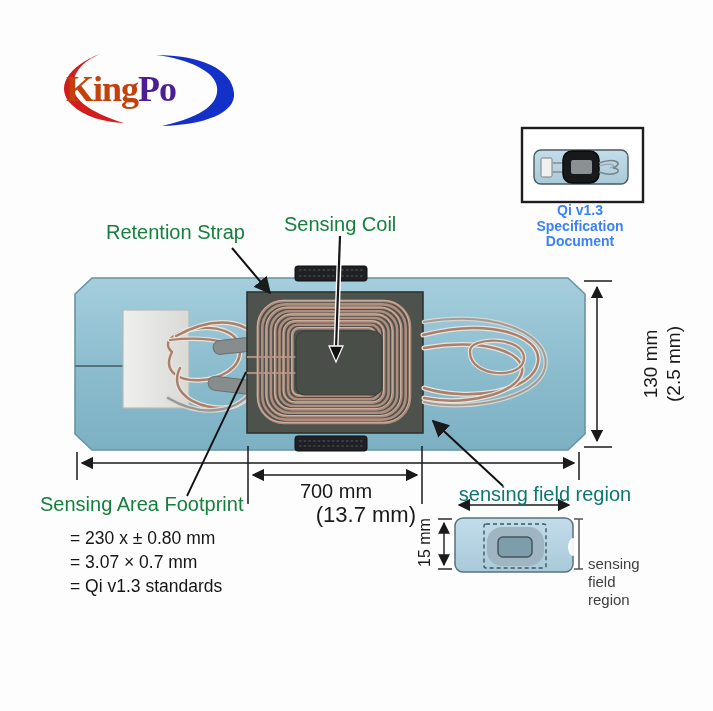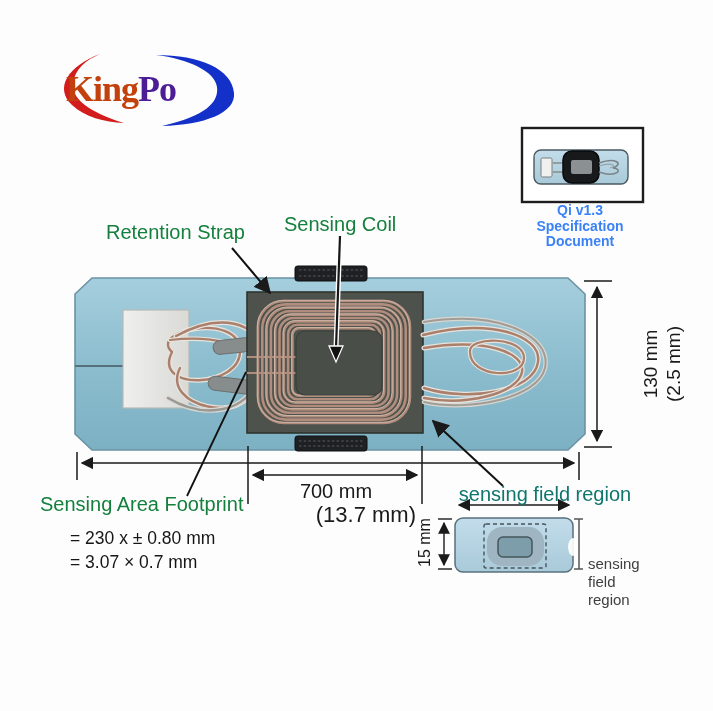--- a/index.html
+++ b/index.html
@@ -210,20 +210,21 @@
 
 <div class="lbl lbl-big" style="left:106px;top:221px;">Retention Strap</div>
 
 <div class="lbl lbl-big" style="left:284px;top:213px;">Sensing Coil</div>
 
 <div class="lbl lbl-big" style="left:40px;top:493px;">Sensing Area Footprint</div>
 
 <div class="fp-lines">
   <div>= 230 x ± 0.80 mm</div>
   <div>=  3.07 × 0.7 mm</div>
+  <div>= Qi v1.3 standards</div>
 </div>
 
 <div class="dim-700">
   <div>700 mm</div>
   <div class="lbl-mid" style="position:static;">(13.7 mm)</div>
 </div>
 
 <div class="dim-130 rot">
   <div>130 mm</div>
   <div>(2.5 mm)</div>

